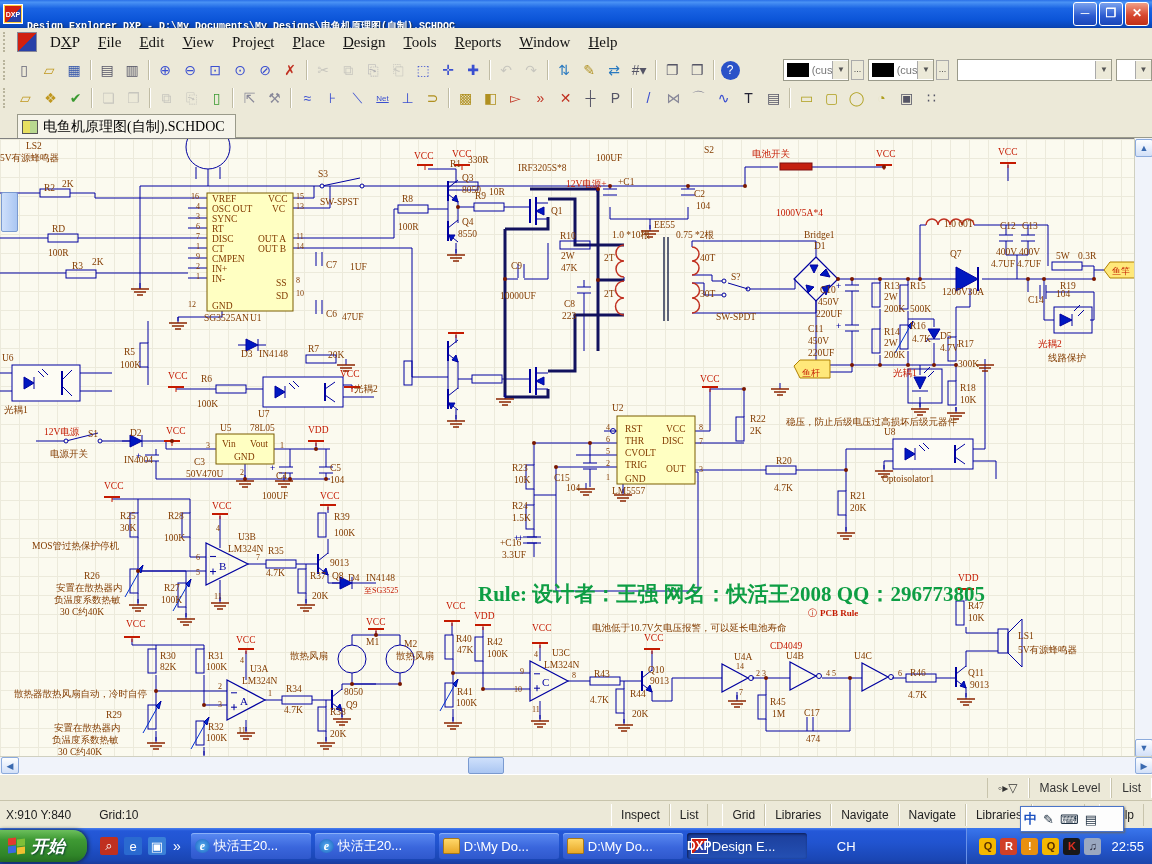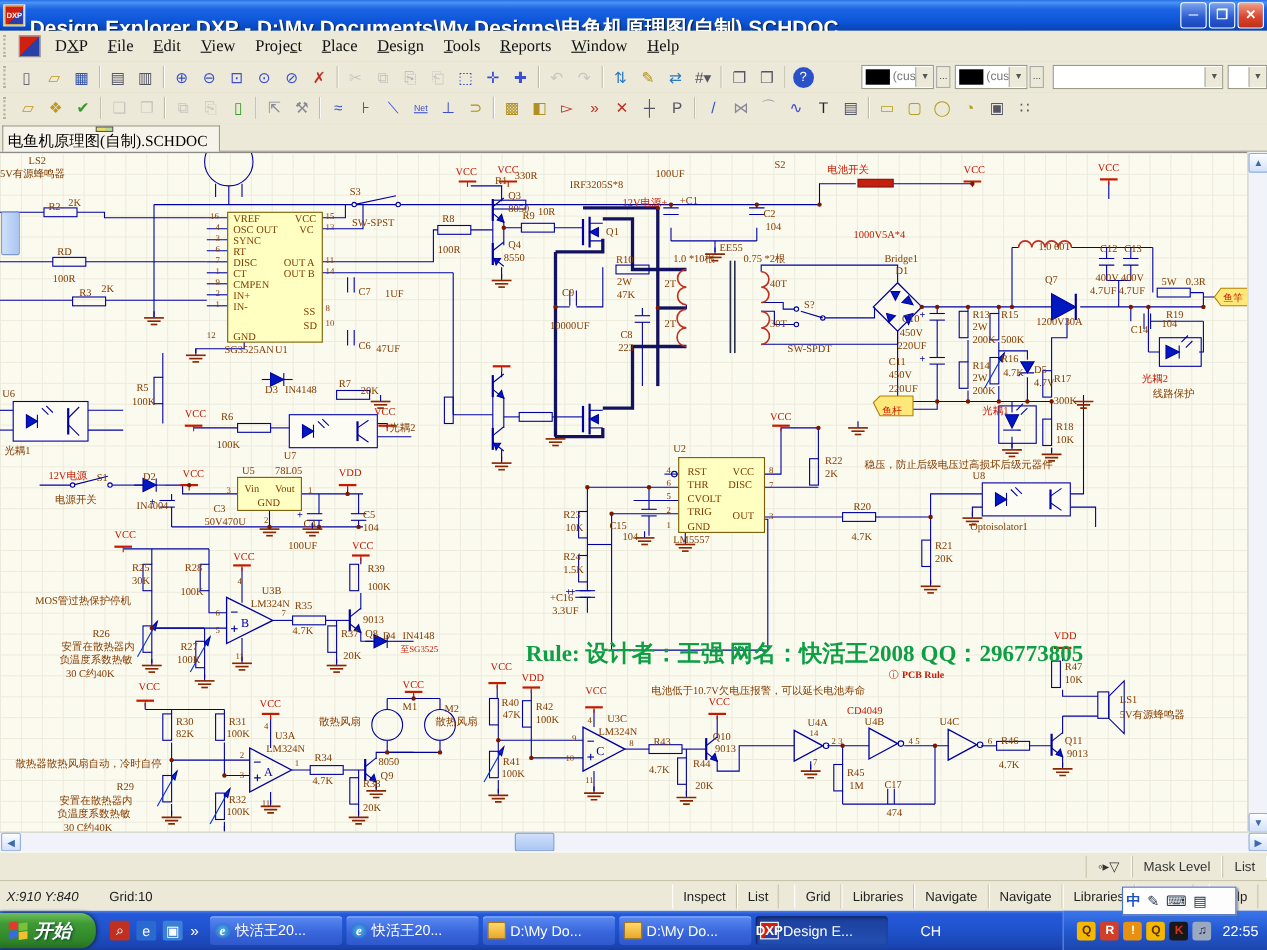--- a/index.html
+++ b/index.html
@@ -4,59 +4,59 @@
 <style>
   html,body{margin:0;padding:0;background:#000;}
   #win{position:relative;width:1152px;height:864px;overflow:hidden;font-family:"Liberation Sans",sans-serif;background:#ECE9D8;}
   
   #titlebar{position:absolute;left:0;top:0;width:1152px;height:28px;
     background:linear-gradient(180deg,#2a70e8 0%,#4a92f4 8%,#1a64e4 30%,#0c55d8 70%,#0a46b8 95%,#0840a8 100%);
     display:flex;align-items:center;color:#fff;}
   #titlebar .appicon{width:18px;height:18px;margin:0 4px 0 3px;background:linear-gradient(135deg,#d02010 0%,#d02010 55%,#2840a8 55%,#2840a8 100%);
     border:1px solid #fff;box-shadow:inset 0 0 0 1px #ffd040;display:flex;align-items:center;justify-content:center;
     color:#fff;font-size:7px;font-weight:bold;}
-  #titlebar .ttl{flex:1;font-family:Liberation Sans, sans-serif;font-weight:bold;font-size:19px;text-shadow:1px 1px 1px #123;white-space:nowrap;overflow:hidden;margin-top:23px;}
+  #titlebar .ttl{flex:1;font-family:Liberation Mono, monospace;font-weight:bold;font-size:10px;text-shadow:1px 1px 1px #123;white-space:nowrap;overflow:hidden;margin-top:23px;}
   .winbtn{width:22px;height:22px;margin-right:2px;border-radius:3px;border:1px solid #fff;color:#fff;font-size:12px;line-height:20px;text-align:center;font-weight:bold;}
   .winbtn.min,.winbtn.max{background:linear-gradient(180deg,#7aa2ee,#2a5ad0 60%,#1a46b8);}
   .winbtn.close{background:linear-gradient(180deg,#f0a088,#d84830 55%,#c03018);margin-right:3px;}
   
   #menubar{position:absolute;left:0;top:28px;width:1152px;height:28px;background:#ECE9D8;display:flex;align-items:center;border-bottom:1px solid #d8d4c0;}
   .grip{width:5px;height:20px;margin:0 3px;border-left:2px dotted #b8b49c;}
   #menubar .mlogo{width:18px;height:18px;margin:0 4px;background:linear-gradient(135deg,#d02010 50%,#2840a8 50%);border:1px solid #889;}
   .mitem{font-family:"Liberation Serif",serif;font-size:15px;color:#111;padding:3px 9px;white-space:nowrap;}
   .mitem u{text-decoration:underline;}
   .tbar{position:absolute;width:1152px;height:28px;background:#ECE9D8;display:flex;align-items:center;border-bottom:1px solid #d8d4c0;}
   #toolbar1{left:0;top:56px;} #toolbar2{left:0;top:84px;}
   .ticon{width:23px;height:22px;display:flex;align-items:center;justify-content:center;font-size:14px;border:1px solid transparent;}
   .tsep{width:1px;height:20px;background:#c0bca4;margin:0 3px;border-right:1px solid #fff;}
   .tcombo{height:20px;border:1px solid #9a9a8a;background:#fff;display:flex;align-items:center;font-size:11px;color:#777;margin-left:4px;}
   .tcombo .sw{width:22px;height:14px;background:#000;margin:0 3px;}
   .tcombo .arr{margin-left:auto;width:15px;height:18px;background:#ECE9D8;border-left:1px solid #aaa;text-align:center;font-size:8px;line-height:18px;color:#555;}
   .tdots{width:14px;height:18px;border:1px solid #aaa;background:#ECE9D8;font-size:9px;text-align:center;line-height:16px;margin-left:2px;color:#444;}
   
   #tabbar{position:absolute;left:0;top:112px;width:1152px;height:26px;background:#ECE9D8;display:flex;align-items:flex-end;}
-  #doctab{height:23px;margin-left:2px;background:#F6F4EA;border:1px solid #9a9a8a;border-bottom:none;display:flex;align-items:center;padding:0 10px 0 4px;font-family:"Liberation Serif",serif;font-size:14px;flex-direction:column;}
+  #doctab{height:23px;margin-left:17px;background:#F6F4EA;border:1px solid #9a9a8a;border-bottom:none;display:flex;align-items:center;padding:0 10px 0 4px;font-family:"Liberation Serif",serif;font-size:14px;}
   #doctab .dicon{width:14px;height:12px;margin-right:5px;background:linear-gradient(90deg,#e8e060 50%,#b8d890 50%);border:1px solid #555;}
   #tabrest{flex:1;height:23px;border-bottom:1px solid #9a9a8a;}
   
   #canvas{position:absolute;left:0;top:138px;width:1134px;height:618px;background-color:#FBFAEF;
     background-image:linear-gradient(#ECEADB 1px,transparent 1px),linear-gradient(90deg,#ECEADB 1px,transparent 1px);
     background-size:19px 19px;border-top:1px solid #808080;overflow:hidden;}
   #schsvg{position:absolute;left:0;top:0;}
   
   .sbtn{position:absolute;background:linear-gradient(180deg,#fdfeff,#d2e0f8);border:1px solid #8cabdc;border-radius:2px;color:#3a6ab0;font-size:9px;text-align:center;line-height:16px;}
   #vscroll{position:absolute;left:1134px;top:138px;width:18px;height:618px;background:#F0F3FA;border-left:1px solid #d0d0c0;}
   #vthumb{position:absolute;left:1px;top:192px;width:15px;height:38px;background:linear-gradient(90deg,#cfe0fb,#aac6f2);border:1px solid #7a9ad0;border-radius:2px;}
   #hscroll{position:absolute;left:0;top:756px;width:1152px;height:18px;background:#F0F3FA;border-top:1px solid #d0d0c0;}
   #hthumb{position:absolute;left:468px;top:757px;width:34px;height:15px;background:linear-gradient(180deg,#cfe0fb,#aac6f2);border:1px solid #7a9ad0;border-radius:2px;}
   
   #maskrow{position:absolute;left:0;top:774px;width:1152px;height:26px;background:#ECE9D8;border-top:1px solid #fff;display:flex;align-items:center;justify-content:flex-end;font-size:12px;color:#333;}
   .mbtn{padding:3px 10px;border-left:1px solid #c8c4ac;border-right:1px solid #fff;}
   #statusbar{position:absolute;left:0;top:800px;width:1152px;height:28px;background:#ECE9D8;border-top:1px solid #c8c4ac;display:flex;align-items:center;font-size:12px;color:#222;}
-  #coords{margin-left:6px;font-style:italic;} #gridlbl{margin-left:28px;}
+  #coords{margin-left:6px;} #gridlbl{margin-left:28px;}
   #panelbtns{position:absolute;right:8px;display:flex;align-items:center;}
   .pbtn{padding:4px 9px;border-left:1px solid #fff;border-right:1px solid #c8c4ac;white-space:nowrap;}
   .pgap{width:14px;}
   
   #langbar{position:absolute;left:1020px;top:806px;width:102px;height:24px;background:#fdfdfd;border:1px solid #4a74c8;box-shadow:1px 1px 2px #666;display:flex;align-items:center;z-index:40;}
   #langbar span{font-size:13px;margin:0 3px;color:#234;}
   
   #taskbar{position:absolute;left:0;top:828px;width:1152px;height:36px;
     background:linear-gradient(180deg,#4a80f0 0%,#2458d8 8%,#2154d0 40%,#1a46b4 88%,#1a3c9c 100%);display:flex;align-items:center;}
   #startbtn{height:32px;margin:2px 0;padding:0 22px 0 8px;border-radius:0 14px 14px 0;

